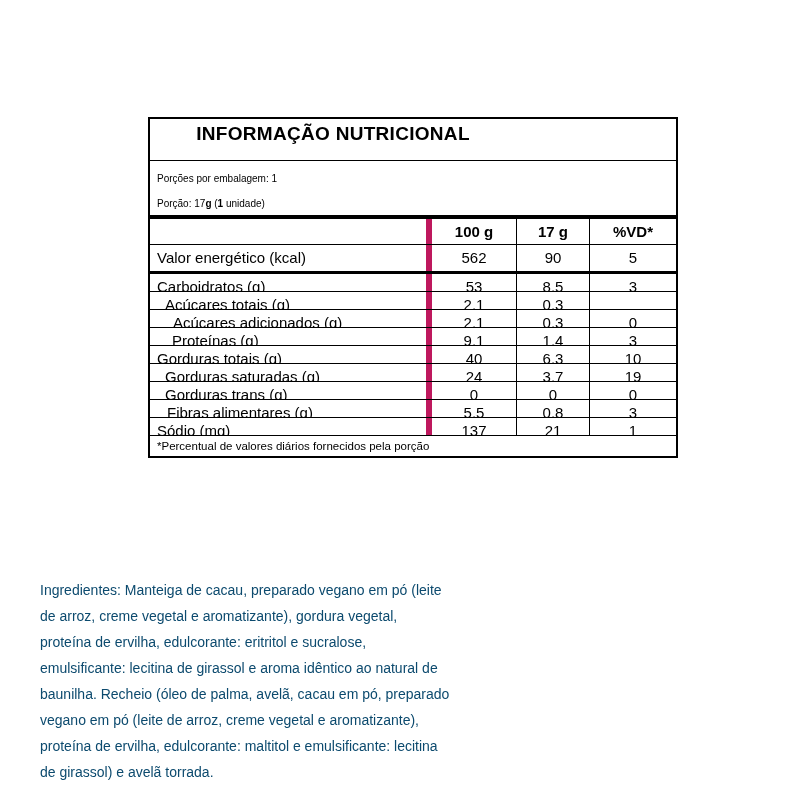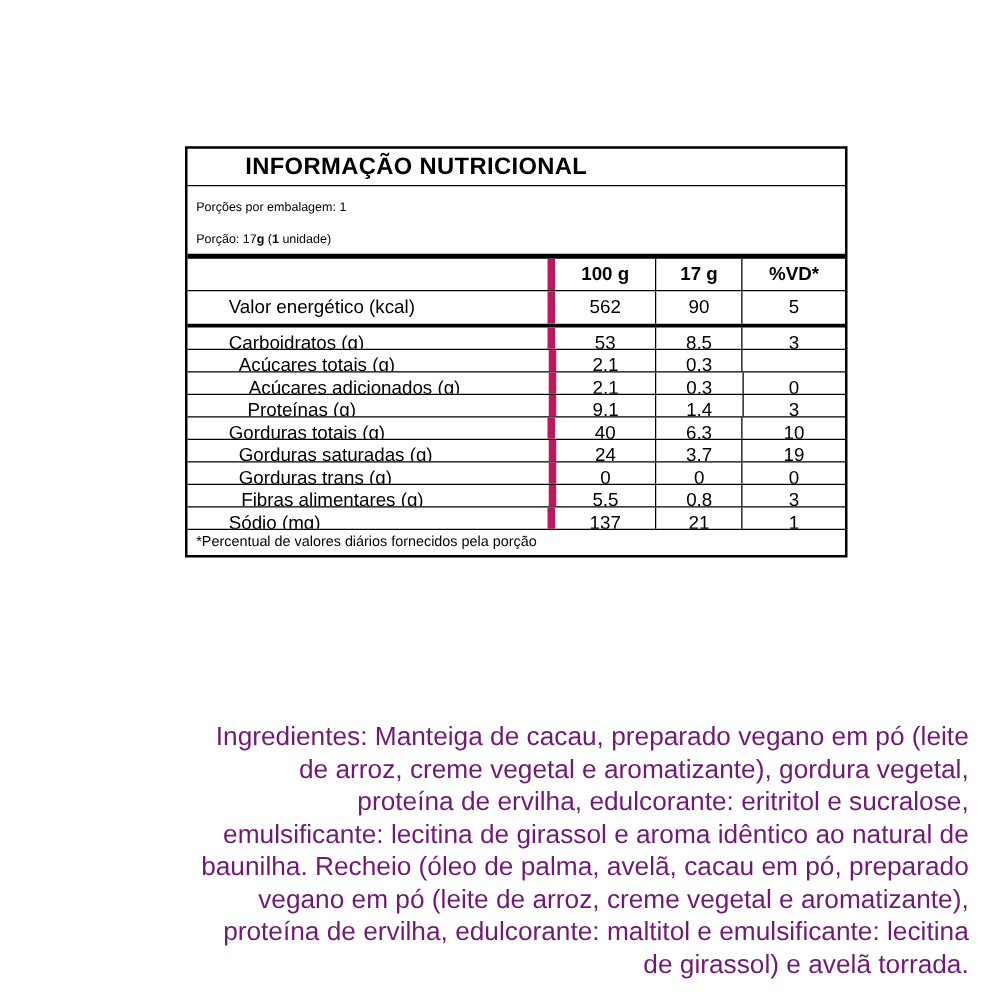--- a/index.html
+++ b/index.html
@@ -21,21 +21,21 @@
   .nutri-table {
     position: absolute;
     left: 148px; top: 117px;
     width: 530px;
     border: 2px solid #000;
     background: #fff;
     font-size: 15px;
     line-height: 1;
   }
   .t-title {
-    height: 30px;
+    height: 42px;
     line-height: 29px;
     border-bottom: 1px solid #000;
     text-align: center;
     padding-right: 160px;          
     font-weight: bold;
     font-size: 19px;
     letter-spacing: 0.3px;
     white-space: nowrap;
   }
   .t-portion {
@@ -59,40 +59,39 @@
     display: flex;
     height: 18px;
     line-height: 26px;
     border-bottom: 1px solid #000;
   }
   .t-row.first {
     height: 29px;
     border-bottom-width: 3px;
   }
   .cell { overflow: hidden; white-space: nowrap; }
-  .c-label { width: 276px; text-align: left; padding-left: 7px; margin-left: 26px; }
+  .c-label { width: 276px; text-align: left; padding-left: 7px; }
   .c-v1 { width: 90px; border-left: 6px solid #be185d; text-align: center; }
   .c-v2 { width: 73px; border-left: 1px solid #000; text-align: center; }
   .c-v3 { width: 87px; border-left: 1px solid #000; text-align: center; }
   .t-foot {
     padding: 4px 7px 3px 7px;
     font-size: 11.5px;
     line-height: 13px;
   }
 
   
   .ingredients {
     position: absolute;
     left: 40px; top: 577px;
     width: 735px;
-    font-size: 21px;
+    font-size: 14px;
     line-height: 26px;
     white-space: pre-line;   
-    color: #701a75;
-    text-align: right;
+    color: #0c4a6e;
   }
 </style>
 </head>
 <body>
 
 <div class="canvas">
 
   <div class="nutri-table">
 
     <div class="t-title">INFORMAÇÃO NUTRICIONAL</div>

